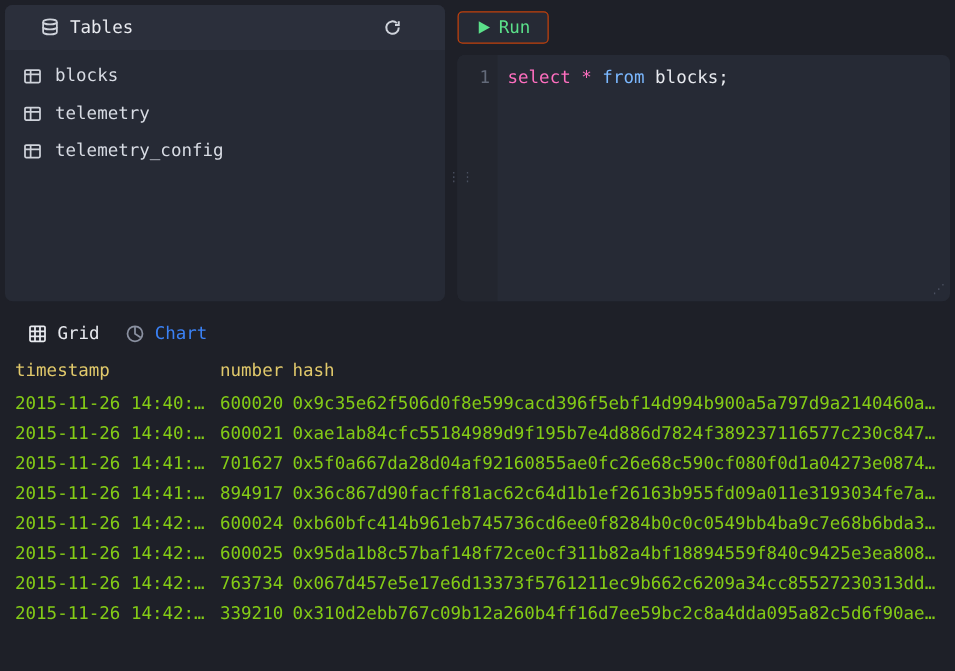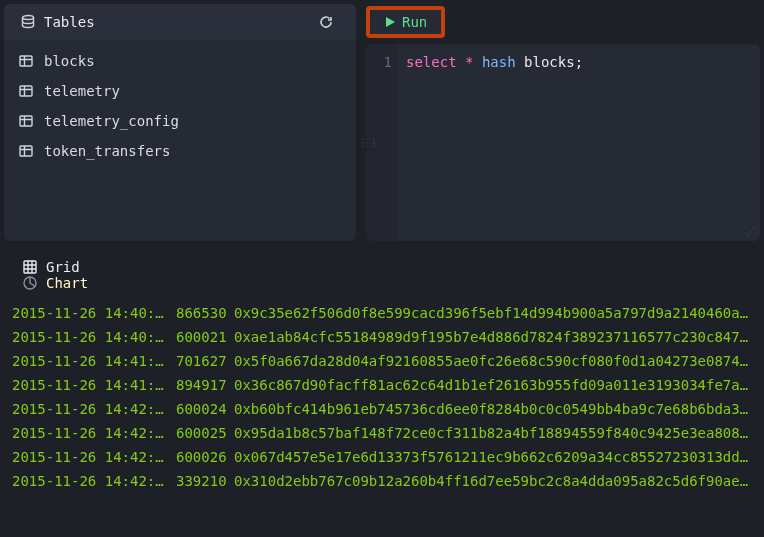--- a/index.html
+++ b/index.html
@@ -26,21 +26,21 @@
   flex-direction: column;
 }
 .panel-right {
   flex: 1;
   display: flex;
   flex-direction: column;
 }
 .tables-header {
   display: flex;
   align-items: center;
-  padding: 8px 16px;
+  padding: 8px 28px;
   height: 36px;
   background: #2b2f3b;
   border-radius: 6px 6px 0 0;
 }
 .tables-header .title {
   margin-left: 8px;
   font-weight: 500;
   color: #e8eaef;
   flex: 1;
 }
@@ -70,21 +70,21 @@
   display: flex;
   align-items: center;
   height: 36px;
   gap: 8px;
 }
 .run-btn {
   display: flex;
   align-items: center;
   gap: 6px;
   padding: 4px 14px;
-  border: 4px solid #c2410c;
+  border: 1px solid #c2410c;
   border-radius: 4px;
   color: #5be08a;
   cursor: pointer;
   background: #262a35;
 }
 .editor {
   flex: 1;
   background: #262a35;
   border-radius: 6px;
   margin-top: 4px;
@@ -123,28 +123,28 @@
   right: 4px;
   bottom: 4px;
   color: #4a5060;
   font-size: 10px;
 }
 .bottom {
   padding: 0 4px;
 }
 .tabs {
   display: flex;
+  gap: 20px;
   padding: 14px 18px 10px;
-  flex-direction: column;
 }
 .tab {
   display: flex;
   align-items: center;
   gap: 8px;
-  color: #fef9c3;
+  color: #3b82f6;
   cursor: pointer;
 }
 .tab.active { color: #e8eaef; }
 .grid {
   padding: 0 4px;
   overflow: hidden;
 }
 .headers {
   display: flex;
   padding: 4px 4px 6px;
@@ -206,47 +206,38 @@
       </div>
       <div class="table-item">
         <span>
           <svg width="16" height="16" viewBox="0 0 16 16" fill="none" stroke="#cfd3db" stroke-width="1.4">
               <rect x="2" y="3" width="12" height="10" rx="1"></rect>
               <path d="M2 6.5h12M6.5 3v10"></path>
             </svg>
         </span>
         <span class="tname">telemetry_config</span>
       </div>
-      <div class="table-item">
-        <span>
-          <svg width="16" height="16" viewBox="0 0 16 16" fill="none" stroke="#cfd3db" stroke-width="1.4">
-              <rect x="2" y="3" width="12" height="10" rx="1"></rect>
-              <path d="M2 6.5h12M6.5 3v10"></path>
-            </svg>
-        </span>
-        <span class="tname">token_transfers</span>
-      </div>
     </div>
   </div>
 
   <div class="panel-right">
     <div class="run-bar">
       <div class="run-btn">
         <svg width="12" height="12" viewBox="0 0 12 12" fill="#5be08a">
             <path d="M2 1l9 5-9 5z"></path>
           </svg>
         <span>Run</span>
       </div>
     </div>
     <div class="editor">
       <span class="drag-dots">⋮⋮</span>
       <div class="gutter">
         <div>1</div>
       </div>
-      <div class="code"><span class="kw-select">select</span> <span class="kw-op">*</span> <span class="kw-from">hash</span> <span class="kw-ident">blocks</span><span class="kw-ident">;</span></div>
+      <div class="code"><span class="kw-select">select</span> <span class="kw-op">*</span> <span class="kw-from">from</span> <span class="kw-ident">blocks</span><span class="kw-ident">;</span></div>
       <span class="resize-handle">⋰</span>
     </div>
   </div>
 </div>
 
 <div class="bottom">
   <div class="tabs">
     <div class="tab active">
       <svg width="16" height="16" viewBox="0 0 16 16" fill="none" stroke="#e8eaef" stroke-width="1.4">
           <rect x="2" y="2" width="12" height="12" rx="1"></rect>
@@ -257,24 +248,29 @@
     <div class="tab">
       <svg width="16" height="16" viewBox="0 0 16 16" fill="none" stroke="#8a90a0" stroke-width="1.4">
           <circle cx="8" cy="8" r="6"></circle>
           <path d="M8 2v6l4.5 3"></path>
         </svg>
       <span>Chart</span>
     </div>
   </div>
 
   <div class="grid">
+    <div class="headers">
+      <div class="col-ts">timestamp</div>
+      <div class="col-num">number</div>
+      <div class="col-hash">hash</div>
+    </div>
     <div id="rows">
         <div class="row">
           <div class="col-ts">2015-11-26 14:40:…</div>
-          <div class="col-num">866530</div>
+          <div class="col-num">600020</div>
           <div class="col-hash">0x9c35e62f506d0f8e599cacd396f5ebf14d994b900a5a797d9a2140460a4…</div>
         </div>
         <div class="row">
           <div class="col-ts">2015-11-26 14:40:…</div>
           <div class="col-num">600021</div>
           <div class="col-hash">0xae1ab84cfc55184989d9f195b7e4d886d7824f389237116577c230c8474…</div>
         </div>
         <div class="row">
           <div class="col-ts">2015-11-26 14:41:…</div>
           <div class="col-num">701627</div>
@@ -290,21 +286,21 @@
           <div class="col-num">600024</div>
           <div class="col-hash">0xb60bfc414b961eb745736cd6ee0f8284b0c0c0549bb4ba9c7e68b6bda34…</div>
         </div>
         <div class="row">
           <div class="col-ts">2015-11-26 14:42:…</div>
           <div class="col-num">600025</div>
           <div class="col-hash">0x95da1b8c57baf148f72ce0cf311b82a4bf18894559f840c9425e3ea808a…</div>
         </div>
         <div class="row">
           <div class="col-ts">2015-11-26 14:42:…</div>
-          <div class="col-num">600026</div>
+          <div class="col-num">763734</div>
           <div class="col-hash">0x067d457e5e17e6d13373f5761211ec9b662c6209a34cc85527230313ddf…</div>
         </div>
         <div class="row">
           <div class="col-ts">2015-11-26 14:42:…</div>
           <div class="col-num">339210</div>
           <div class="col-hash">0x310d2ebb767c09b12a260b4ff16d7ee59bc2c8a4dda095a82c5d6f90ae9…</div>
         </div>
       </div>
   </div>
 </div>

